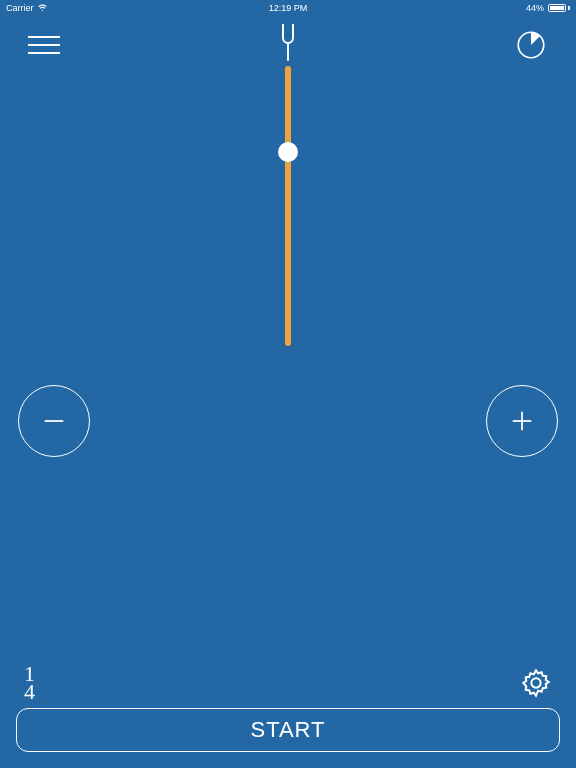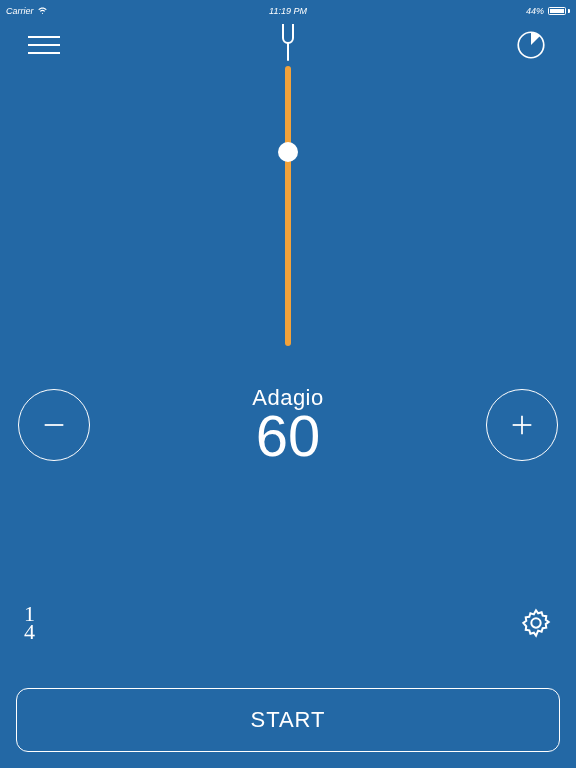--- a/index.html
+++ b/index.html
@@ -8,23 +8,23 @@
     background: #2368a5;
     font-family: -apple-system, "Helvetica Neue", Arial, sans-serif;
     color: #ffffff;
     position: relative;
   }
 
   
   .status-bar {
     position: absolute; top: 0; left: 0; right: 0;
     height: 14px;
-    display: flex; align-items: flex-end; justify-content: space-between;
-    padding: 16px 6px;
-    font-size: 9px; font-weight: 500; font-style: italic;
+    display: flex; align-items: center; justify-content: space-between;
+    padding: 8px 6px;
+    font-size: 9px; font-weight: 500;
   }
   .status-left, .status-right { display: flex; align-items: center; gap: 4px; }
   .status-center { position: absolute; left: 50%; transform: translateX(-50%); }
   .wifi-icon svg { width: 9px; height: 9px; display: block; }
   .battery { display: flex; align-items: center; gap: 2px; }
   .battery-body { width: 18px; height: 8px; border: 1px solid #fff; border-radius: 1.5px; position: relative; }
   .battery-body::after { content:""; position:absolute; top:1px; left:1px; right:1px; bottom:1px; background:#fff; }
   .battery-tip { width:2px; height:4px; background:#fff; border-radius:0 1px 1px 0; }
 
   
@@ -92,40 +92,39 @@
     padding: 0 8px 6px 8px;
   }
   .time-sig { font-family: "Times New Roman", Georgia, serif; font-size: 22px; line-height: 0.8; text-align: center; cursor: pointer; }
   .time-sig div { line-height: 0.85; }
   .gear-icon { cursor: pointer; }
   .gear-icon svg { width: 32px; height: 32px; display: block; }
 
   .start-btn {
     border: 1px solid #fff;
     border-radius: 12px;
-    height: 64px;
+    height: 44px;
     display: flex; align-items: center; justify-content: center;
     font-size: 22px; font-weight: 300; letter-spacing: 1px;
     cursor: pointer;
-    margin-top: 40px;
   }
 </style>
 </head>
 <body>
 
 <div class="status-bar">
   <div class="status-left">
     <span>Carrier</span>
     <span class="wifi-icon">
       <svg viewBox="0 0 24 24">
           <path fill="#fff" d="M12 18.5c.9 0 1.7-.8 1.7-1.7S12.9 15 12 15s-1.7.8-1.7 1.7.8 1.8 1.7 1.8zM5 10.5l2 2c1.3-1.3 3.1-2.1 5-2.1s3.7.8 5 2.1l2-2C16.8 8.3 14.5 7.3 12 7.3S7.2 8.3 5 10.5zM1 6.5l2 2C5.4 6 8.6 4.6 12 4.6S18.6 6 21 8.5l2-2C19.8 3.3 16 1.6 12 1.6S4.2 3.3 1 6.5z"></path>
         </svg>
     </span>
   </div>
-  <div class="status-center">11:19 PM</div>
+  <div class="status-center">12:19 PM</div>
   <div class="status-right">
     <span>44%</span>
     <span class="battery">
       <span class="battery-body"></span>
         <span class="battery-tip"></span>
     </span>
   </div>
 </div>
 
 <div class="header">
@@ -151,24 +150,20 @@
 <div class="pendulum">
   <div class="pendulum-weight"></div>
 </div>
 
 <div class="tempo-row">
   <div class="circle-btn">
     <svg viewBox="0 0 24 24">
         <line x1="4" y1="12" x2="20" y2="12" stroke="#fff" stroke-width="1.5"></line>
       </svg>
   </div>
-  <div class="tempo-center">
-    <div class="tempo-label">Adagio</div>
-    <div class="tempo-value">60</div>
-  </div>
   <div class="circle-btn">
     <svg viewBox="0 0 24 24">
       <line x1="4" y1="12" x2="20" y2="12" stroke="#fff" stroke-width="1.5"></line>
       <line x1="12" y1="4" x2="12" y2="20" stroke="#fff" stroke-width="1.5"></line>
     </svg>
   </div>
 </div>
 
 <div class="bottom">
   <div class="bottom-icons">

